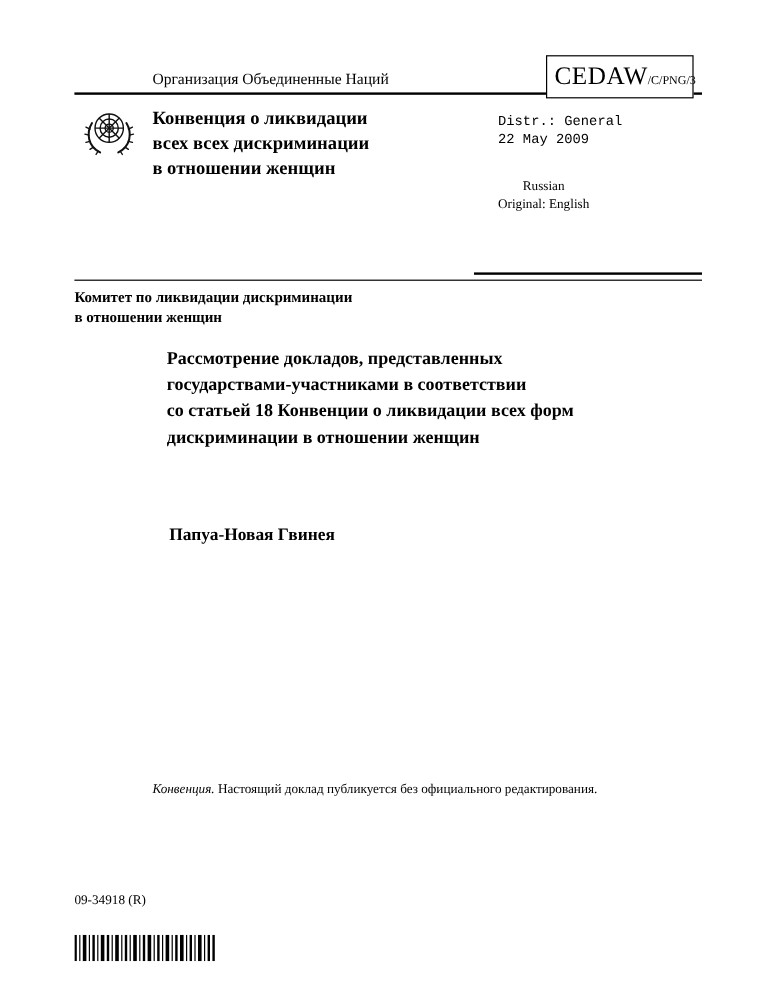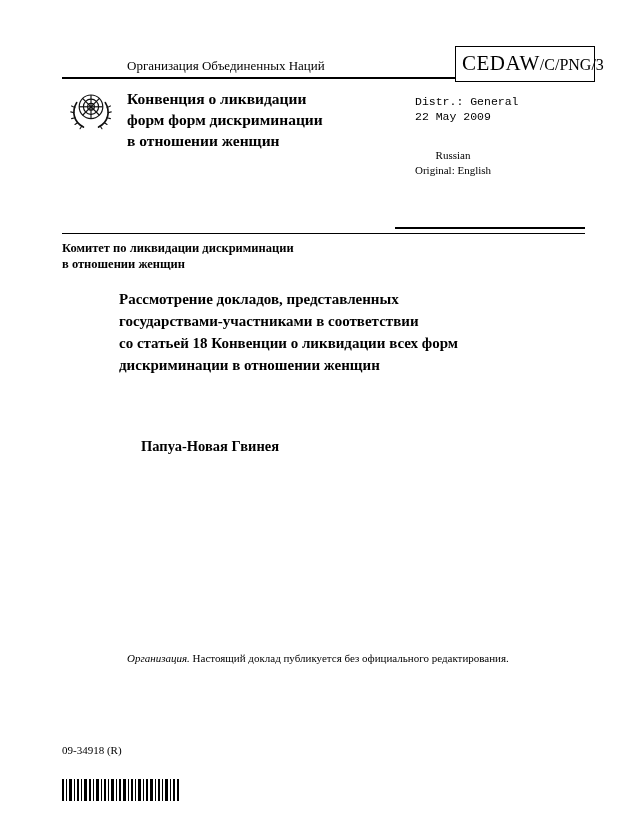--- a/index.html
+++ b/index.html
@@ -23,34 +23,34 @@
     left: 127px; top: 58px;
     font-size: 13px;
   }
   .header-rule {
     left: 62px; top: 77px;
     width: 523px; height: 2px;
     background: #000;
   }
   .symbol-box {
     left: 455px; top: 46px;
-    width: 140px; height: 36px;
+    width: 123px; height: 36px;
     border: 1px solid #000;
     background: #fff;
     box-sizing: border-box;
     display: flex;
     align-items: baseline;
     padding: 4px 6px 0 6px;
   }
   .symbol-main {
     font-size: 21px;
     letter-spacing: 0.5px;
   }
   .symbol-suffix {
-    font-size: 16px;
+    font-size: 10px;
   }
   .emblem {
     left: 64px; top: 84px;
     width: 54px; height: 54px;
   }
   .conv-title {
     left: 127px; top: 88px;
     font-weight: bold;
     font-size: 15.5px;
     line-height: 21px;
@@ -77,21 +77,21 @@
     width: 523px; height: 1px;
     background: #000;
   }
   .committee {
     left: 62px; top: 240px;
     font-weight: bold;
     font-size: 12.5px;
     line-height: 16px;
   }
   .report-title {
-    left: 119px; top: 288px;
+    left: 139px; top: 288px;
     font-weight: bold;
     font-size: 15px;
     line-height: 22px;
   }
   .report-subtitle {
     left: 127px; top: 390px;
     font-weight: bold;
     font-size: 12.5px;
     line-height: 17px;
   }
@@ -113,21 +113,21 @@
   .barcode {
     left: 62px; top: 779px;
     width: 118px; height: 22px;
   }
 </style>
 </head>
 <body>
 
 <div class="page">
 
-  <div class="abs org-name">Организация Объединенных Наций</div>
+  <div class="abs org-name">Организация Объединенные Наций</div>
 
   <div class="abs header-rule"></div>
 
   <div class="abs symbol-box">
     <span class="symbol-main">CEDAW</span>
       <span class="symbol-suffix">/C/PNG/3</span>
   </div>
 
   <div class="abs emblem">
     <svg viewBox="0 0 64 64" width="54" height="54" aria-hidden="true">
@@ -153,21 +153,21 @@
         <path d="M51 28 l4 -2"></path>
         <path d="M52 34 l4 -1"></path>
         <path d="M51 40 l4 1"></path>
         <path d="M48 46 l3 2"></path>
         <path d="M43 50 l2 3"></path>
       </g>
     </svg>
   </div>
 
   <div class="abs conv-title preline">Конвенция о ликвидации
-форм форм дискриминации
+всех всех дискриминации
 в отношении женщин</div>
 
   <div class="abs distr-block preline">Distr.: General
 22 May 2009</div>
 
   <div class="abs lang-block preline">Russian
 Original: English</div>
 
   <div class="abs right-short-rule"></div>
 
@@ -178,21 +178,21 @@
 
   <div class="abs report-title preline">Рассмотрение докладов, представленных
 государствами-участниками в соответствии
 со статьей 18 Конвенции о ликвидации всех форм
 дискриминации в отношении женщин</div>
 
 
   <div class="abs country">Папуа-Новая Гвинея</div>
 
   <div class="abs note">
-    <span class="note-label">Организация.</span><span> Настоящий доклад публикуется без официального редактирования.</span>
+    <span class="note-label">Конвенция.</span><span> Настоящий доклад публикуется без официального редактирования.</span>
   </div>
 
   <div class="abs doc-number">09-34918 (R)</div>
 
   <div class="abs barcode">
     <svg viewBox="0 0 118 22" width="118" height="22" aria-hidden="true">
       <g fill="#000">
         <rect x="0" y="0" width="2" height="22"></rect>
         <rect x="4" y="0" width="1" height="22"></rect>
         <rect x="7" y="0" width="3" height="22"></rect>

